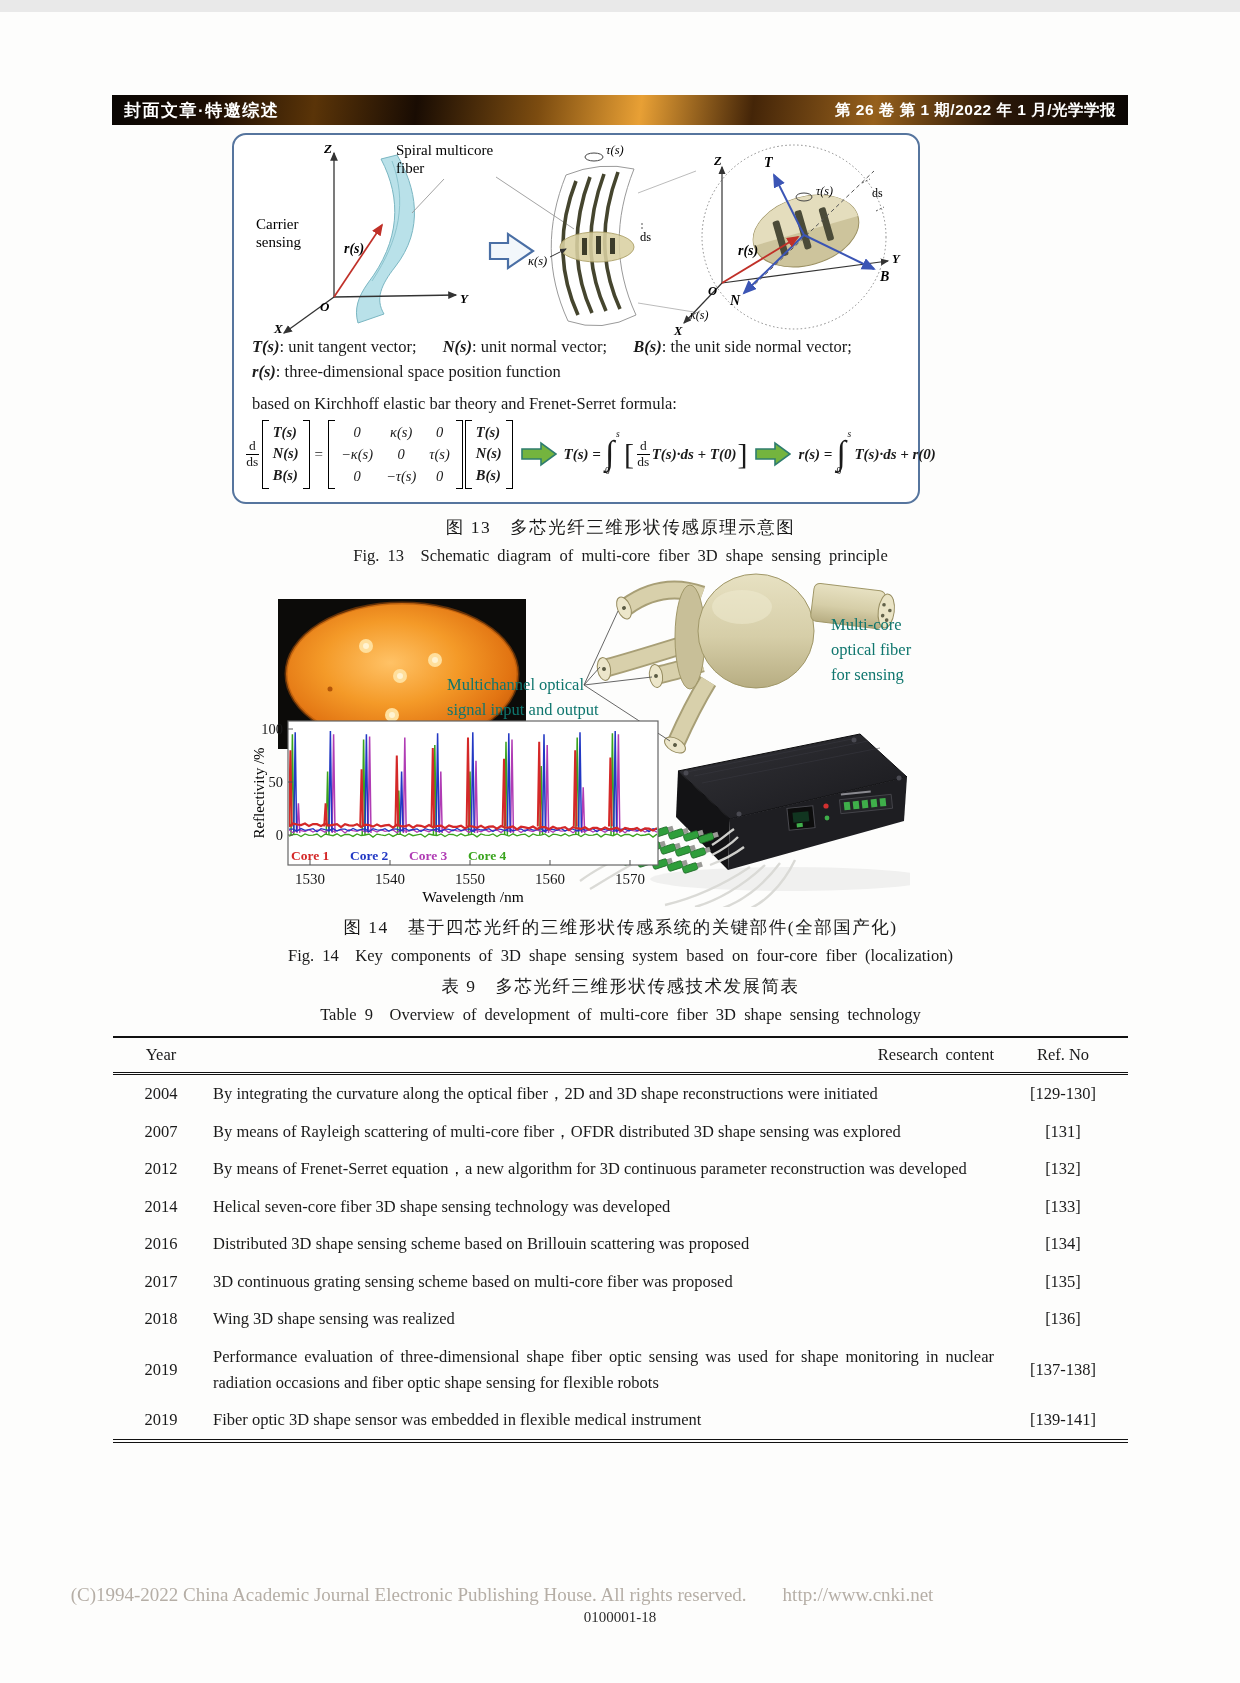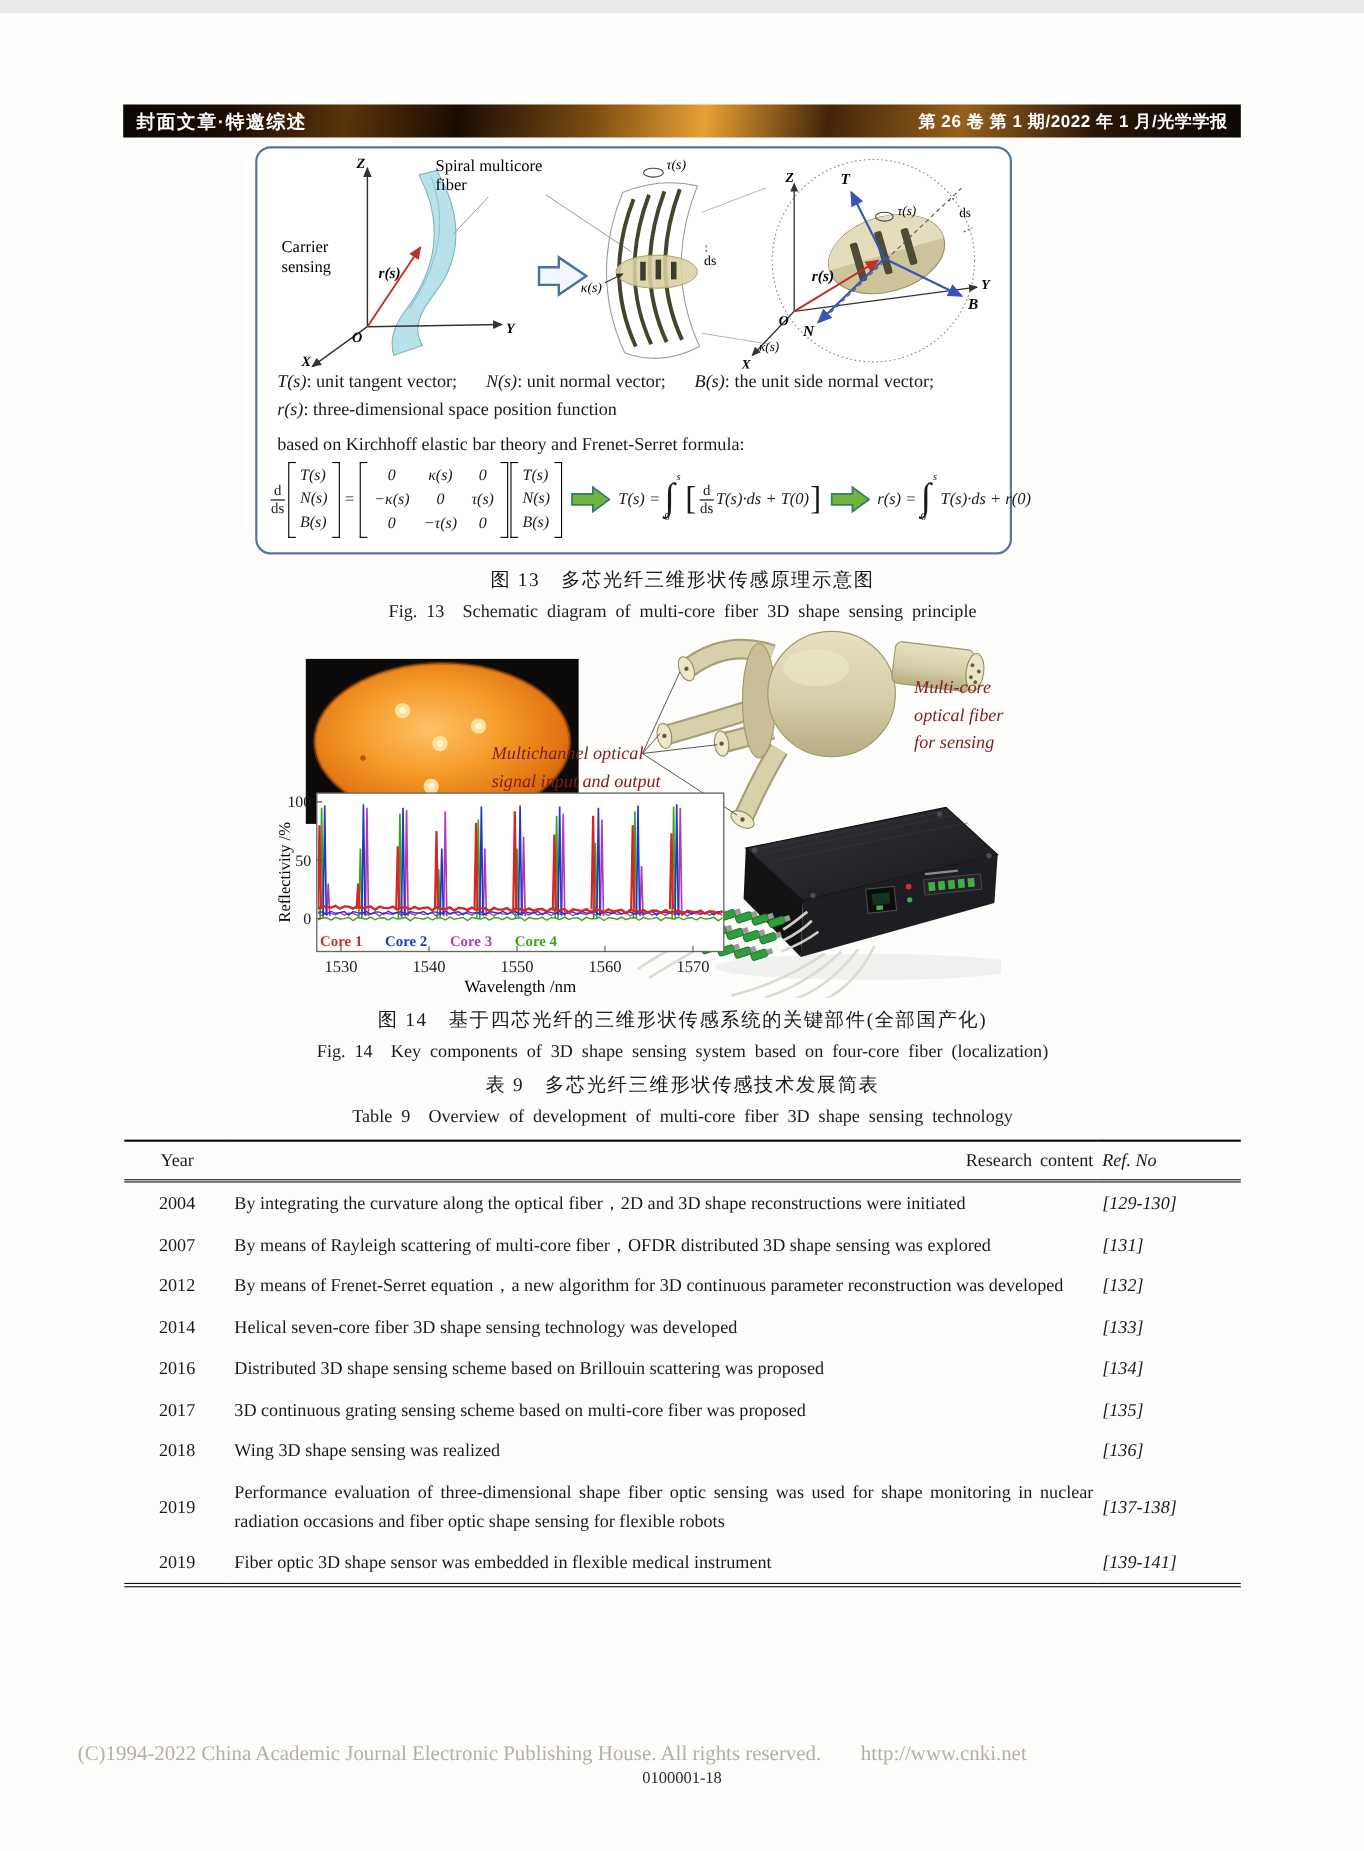--- a/index.html
+++ b/index.html
@@ -13,21 +13,21 @@
     background:linear-gradient(97deg,#0a0603 0%,#1c0d03 10%,#5a3408 20%,#190c03 30%,#7c4c10 42%,
                #e8a035 52%,#442508 63%,#96601c 75%,#2a1708 87%,#0a0603 100%);
     font-family:"Liberation Sans","DejaVu Sans",sans-serif;}
   .header-bar .hl{color:#fff;font-weight:bold;font-size:17px;letter-spacing:1.5px;}
   .header-bar .hr{color:#fff;font-weight:bold;font-size:15.5px;letter-spacing:.5px;}
 
   
   .fig13-panel{left:232px;top:121px;width:688px;height:371px;border:2px solid #56759e;border-radius:14px;
     box-sizing:border-box;background:#fff;padding:2px 10px 0 10px;}
   .defs{font-size:16.5px;margin:0 0 0 8px;line-height:1.5;}
-  .defs .sym,.mi{font-weight:normal;font-style:italic;}
+  .defs .sym,.mi{font-weight:bold;font-style:italic;}
   .defpair{margin-right:22px;}
   .intro{font-size:16.5px;margin:9px 0 0 8px;}
 
   .formula{display:flex;align-items:center;margin:6px 0 0 0;font-size:15px;white-space:nowrap;}
   .frac{display:inline-flex;flex-direction:column;align-items:center;line-height:1.05;font-size:13.5px;margin:0 2px;}
   .frac .num{border-bottom:1.3px solid #000;padding:0 3px 1px;}
   .vec{display:flex;align-items:stretch;margin:0 1px;}
   .brk{width:6px;border:1.6px solid #000;}
   .brk.l{border-right:none;margin-right:1px;}
   .brk.r{border-left:none;margin-left:1px;}
@@ -42,29 +42,29 @@
   .bigbrk{font-size:30px;line-height:1;font-weight:400;margin:0 1px;}
   .flow-arrow{margin:0 7px;flex:0 0 auto;}
   .eqpart{display:flex;align-items:center;}
 
   
   .cap{left:113px;width:1015px;text-align:center;}
   .cap-zh{font-size:17.5px;letter-spacing:1.5px;}
   .cap-en{font-size:16.5px;word-spacing:4px;}
 
   
-  .f14label{font-size:16.5px;line-height:1.5;color:#7f1d1d;font-style:italic;}
+  .f14label{font-size:16.5px;line-height:1.5;color:#0f766e;}
 
   
   .t9wrap{left:113px;top:1024px;width:1015px;}
   table.t9{width:100%;border-collapse:collapse;border-top:2.5px solid #111;border-bottom:4px double #111;}
   table.t9 th{border-bottom:3px double #111;font-weight:normal;font-size:16.5px;padding:7px 4px;}
   table.t9 td{font-size:16.5px;padding:6px 4px;line-height:1.55;vertical-align:middle;}
   .th-year,.c-year{width:88px;text-align:center;}
-  .th-ref,.c-ref{width:122px;text-align:left;white-space:nowrap;font-style:italic;}
+  .th-ref,.c-ref{width:122px;text-align:center;white-space:nowrap;}
   .c-content{text-align:justify;padding-left:8px;padding-right:16px;}
   .th-content{text-align:right;word-spacing:3px;}
 
   
   .copy{left:0;top:1572px;width:1004px;text-align:center;color:#b5aea6;font-size:19px;}
   .copy .url{margin-left:36px;}
   .pageno{left:0;top:1597px;width:1240px;text-align:center;font-size:15px;color:#2a2a2a;}
 
   svg text{font-family:"Liberation Serif","DejaVu Serif",serif;}
 </style>

